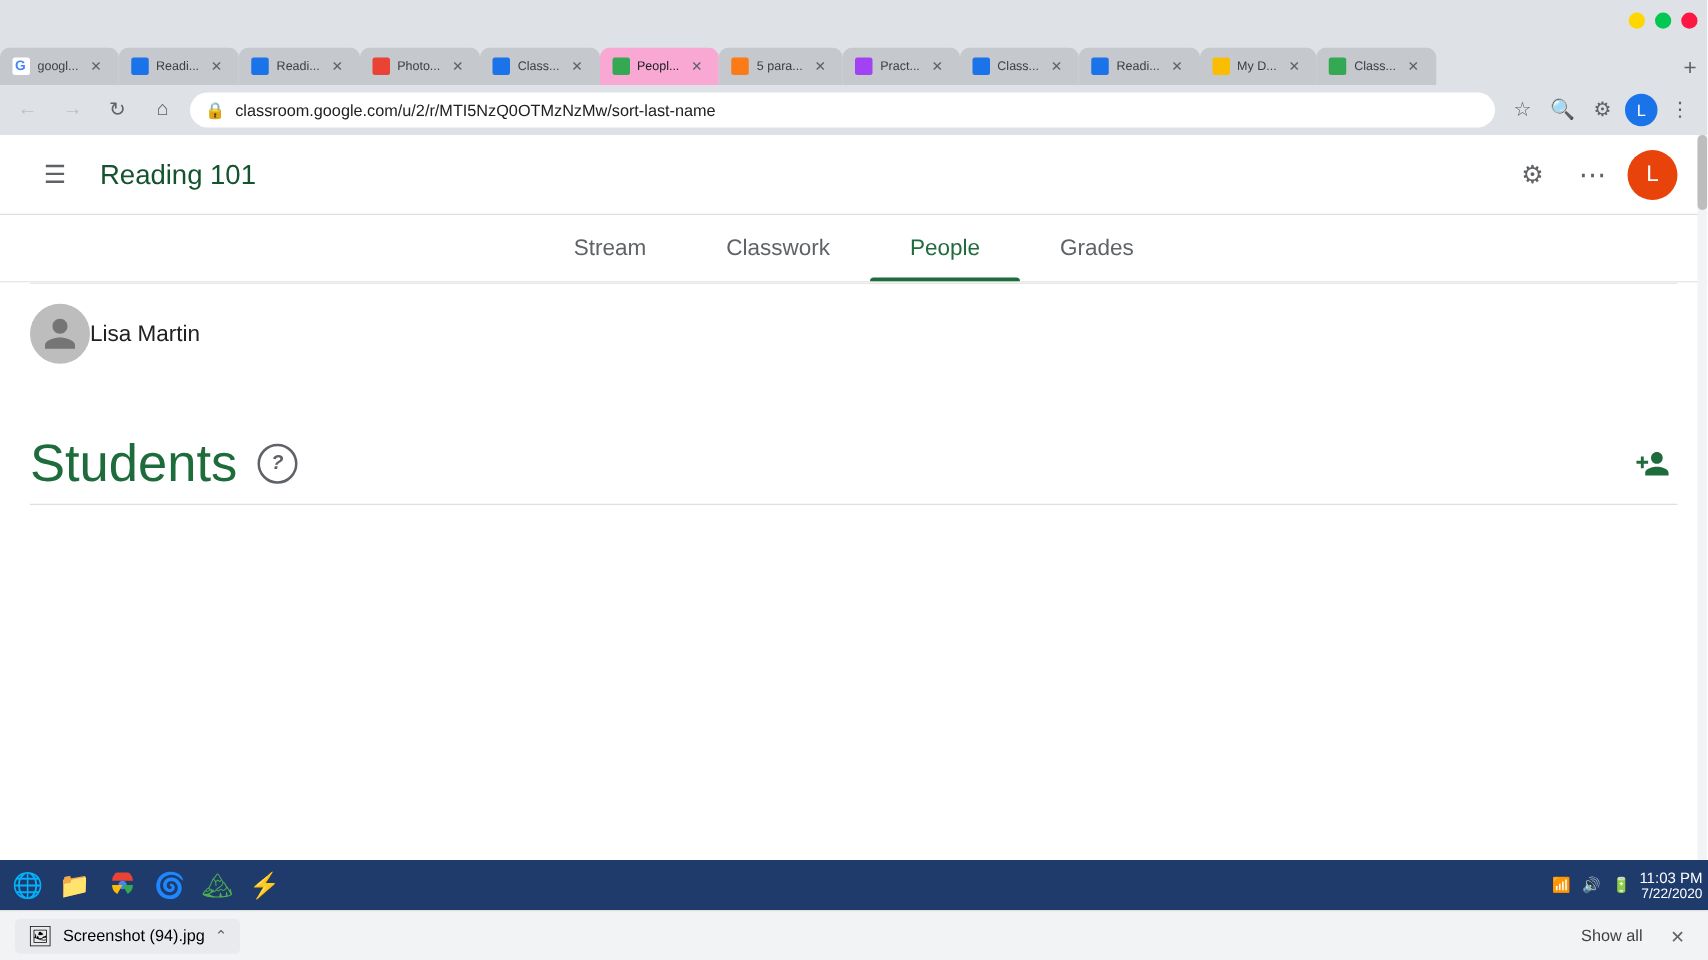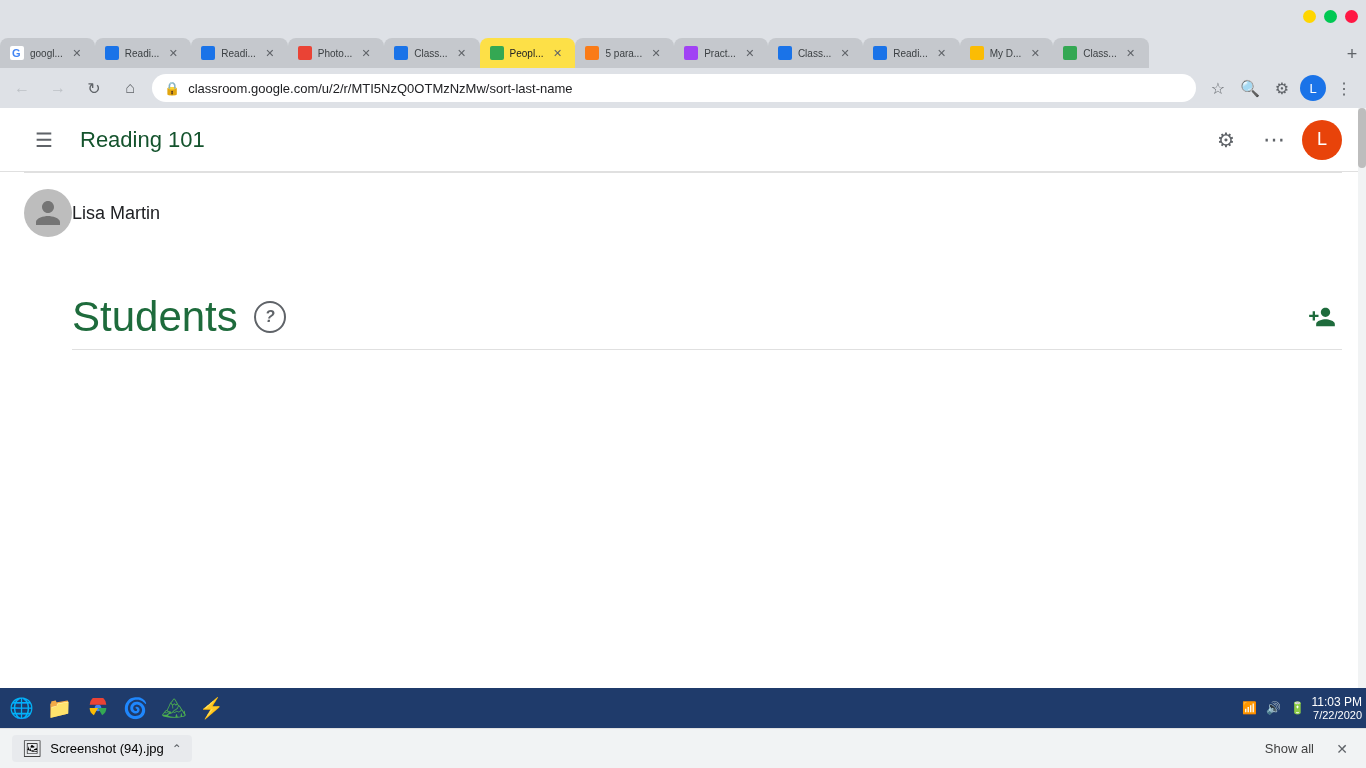--- a/index.html
+++ b/index.html
@@ -15,21 +15,21 @@
       font-size: 12px;
       color: #3c4043;
       max-width: 140px;
       gap: 6px;
       position: relative;
       cursor: pointer;
       flex-shrink: 0;
     }
 
     .tab.active {
-      background: #fde047;
+      background: #f9a8d4;
       color: #202124;
       justify-content: space-between;
     }
 
     .tab-favicon {
       width: 14px;
       height: 14px;
       border-radius: 2px;
       flex-shrink: 0;
     }
@@ -344,21 +344,20 @@
     }
 
     .person-name {
       font-size: 18px;
       color: #202124;
     }
 
     
     .students-section {
       padding-top: 16px;
-      margin-left: 48px;
     }
 
     .invite-btn-small {
       width: 40px;
       height: 40px;
       border-radius: 50%;
       display: flex;
       align-items: center;
       justify-content: center;
       cursor: pointer;
@@ -678,20 +677,34 @@
       </div>
       <div class="header-icon-btn">
         <span style="font-size:22px;">⋯</span>
       </div>
       <div class="profile-avatar">
         <span>L</span>
       </div>
     </div>
   </div>
 
+  <div class="nav-tabs">
+    <div class="nav-tab">
+      <span>Stream</span>
+    </div>
+    <div class="nav-tab">
+      <span>Classwork</span>
+    </div>
+    <div class="nav-tab active">
+      <span>People</span>
+    </div>
+    <div class="nav-tab">
+      <span>Grades</span>
+    </div>
+  </div>
 
   <div class="main-content">
 
 
     <div class="section-divider"></div>
 
     <div class="person-row">
       <div class="person-avatar">
         <svg viewBox="0 0 24 24" width="36" height="36">
           <path fill="#757575" d="M12 12c2.21 0 4-1.79 4-4s-1.79-4-4-4-4 1.79-4 4 1.79 4 4 4zm0 2c-2.67 0-8 1.34-8 4v2h16v-2c0-2.66-5.33-4-8-4z"></path>

